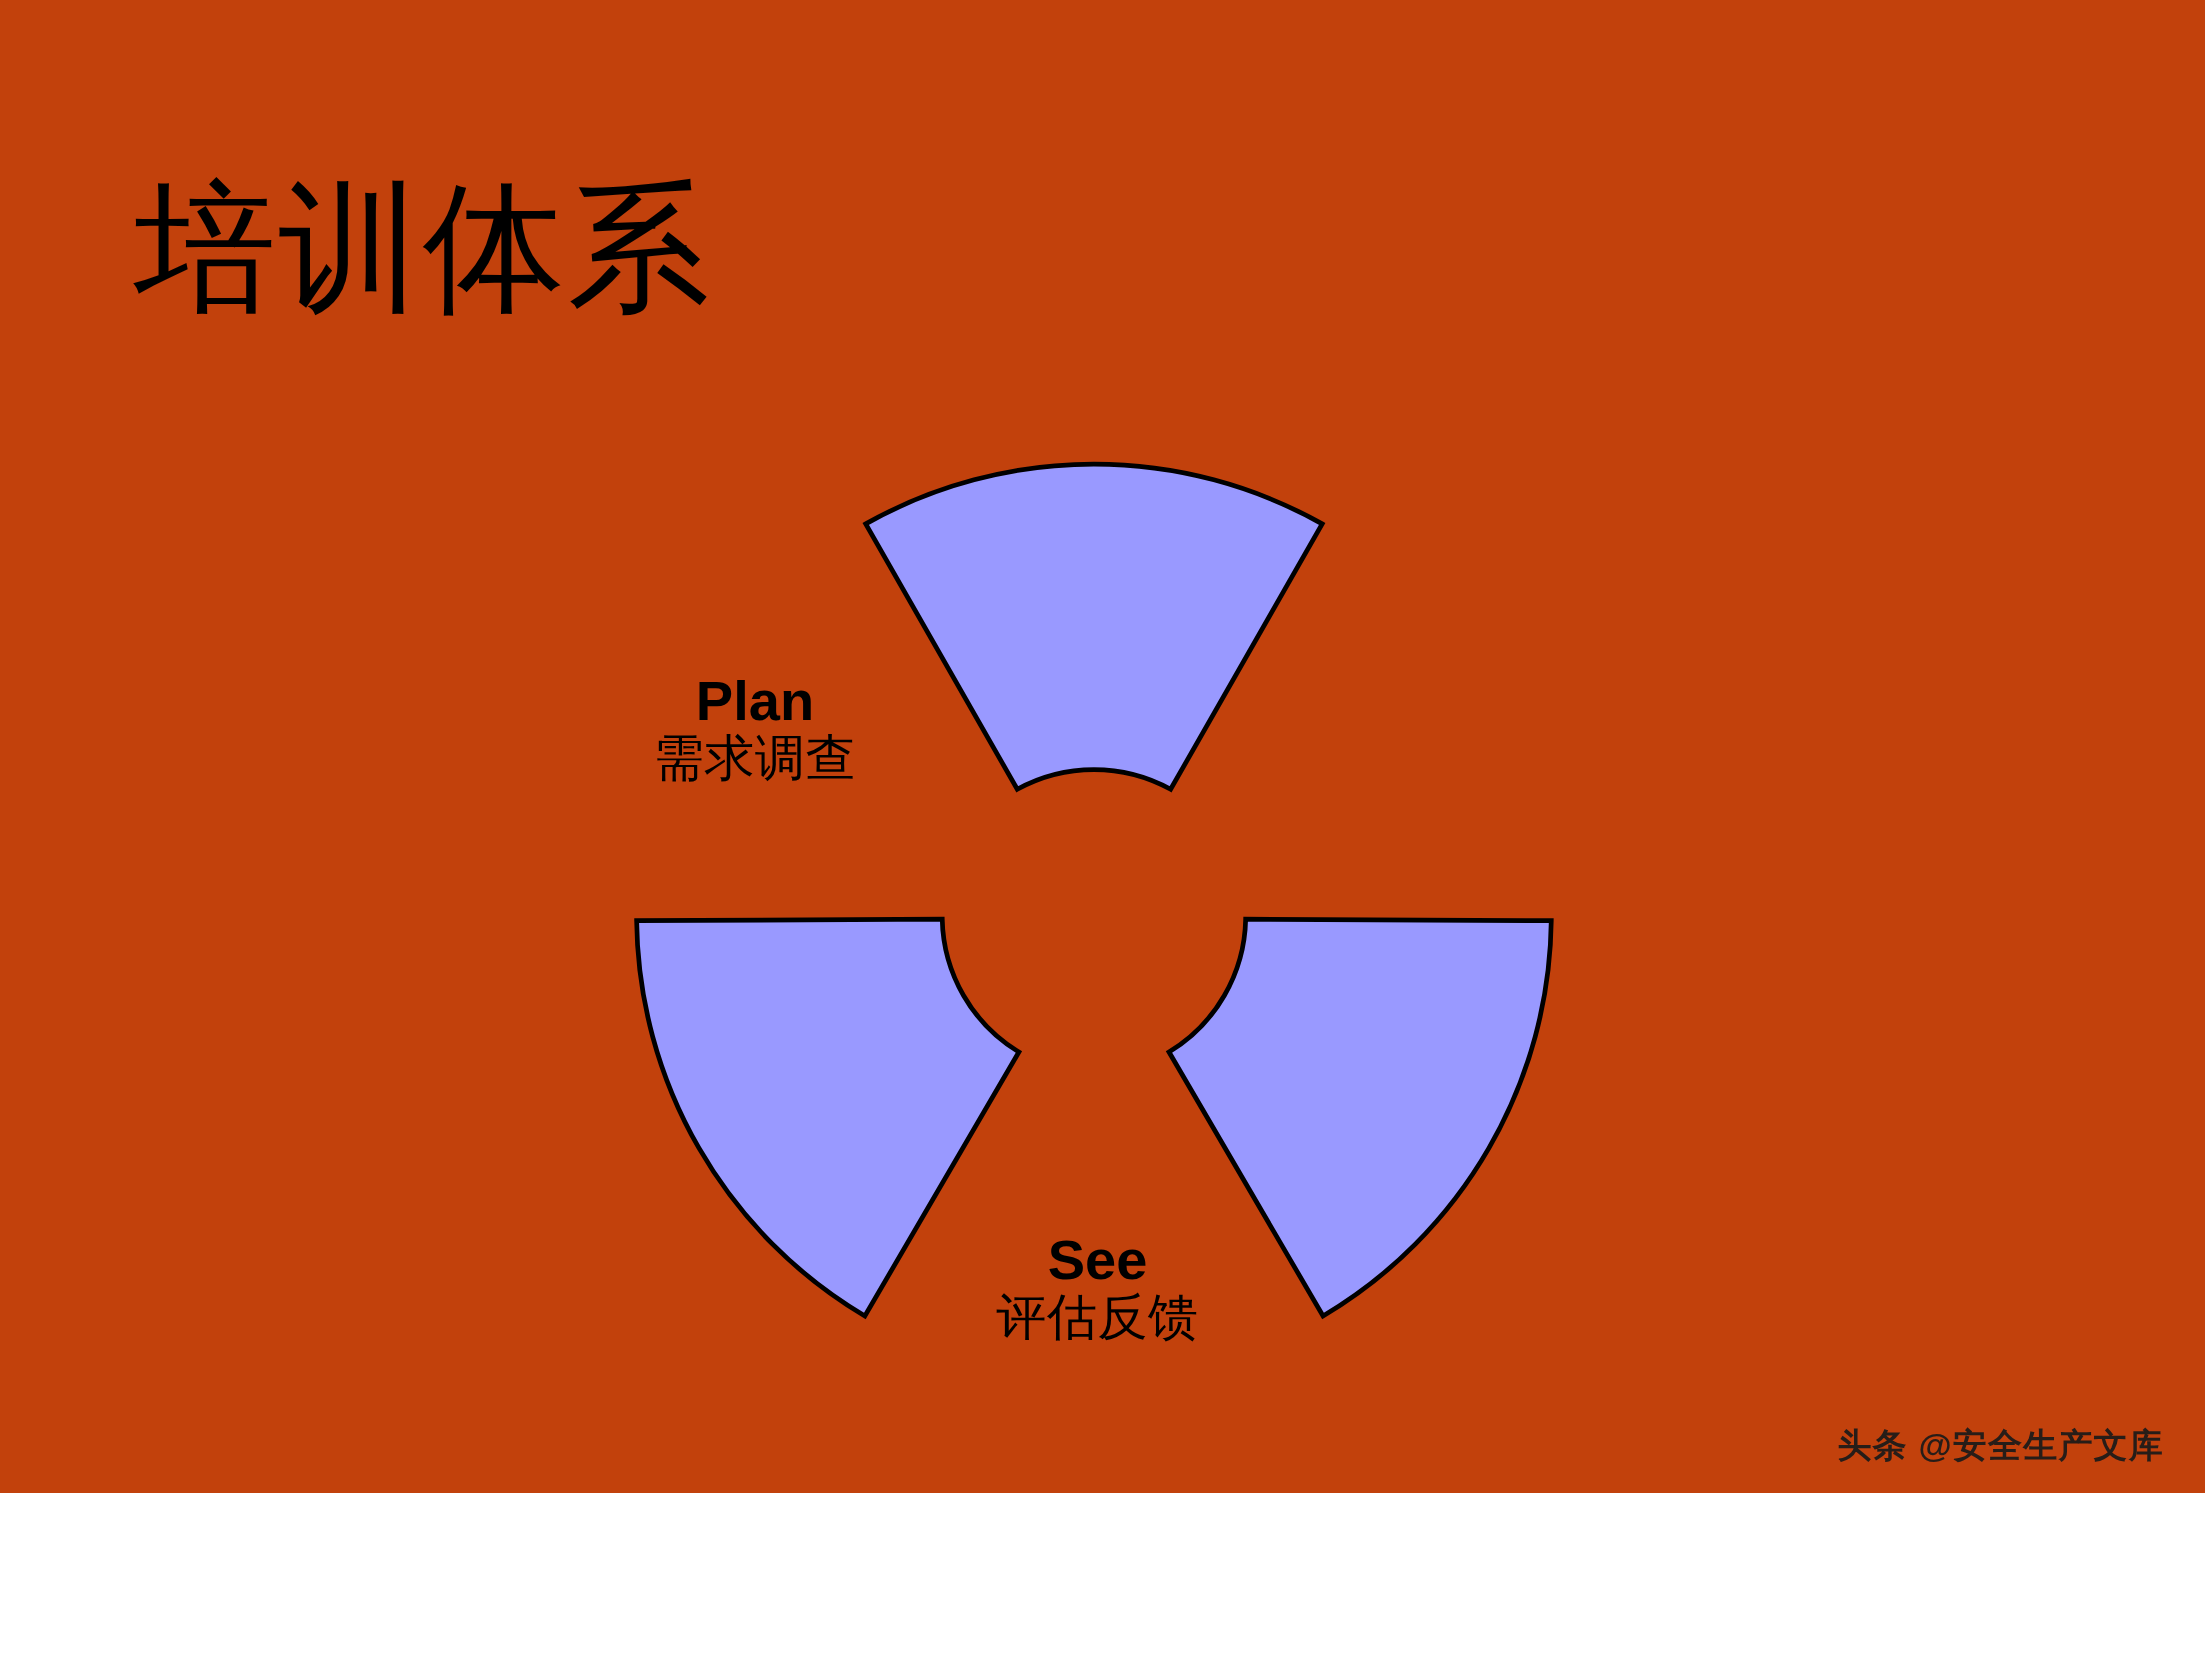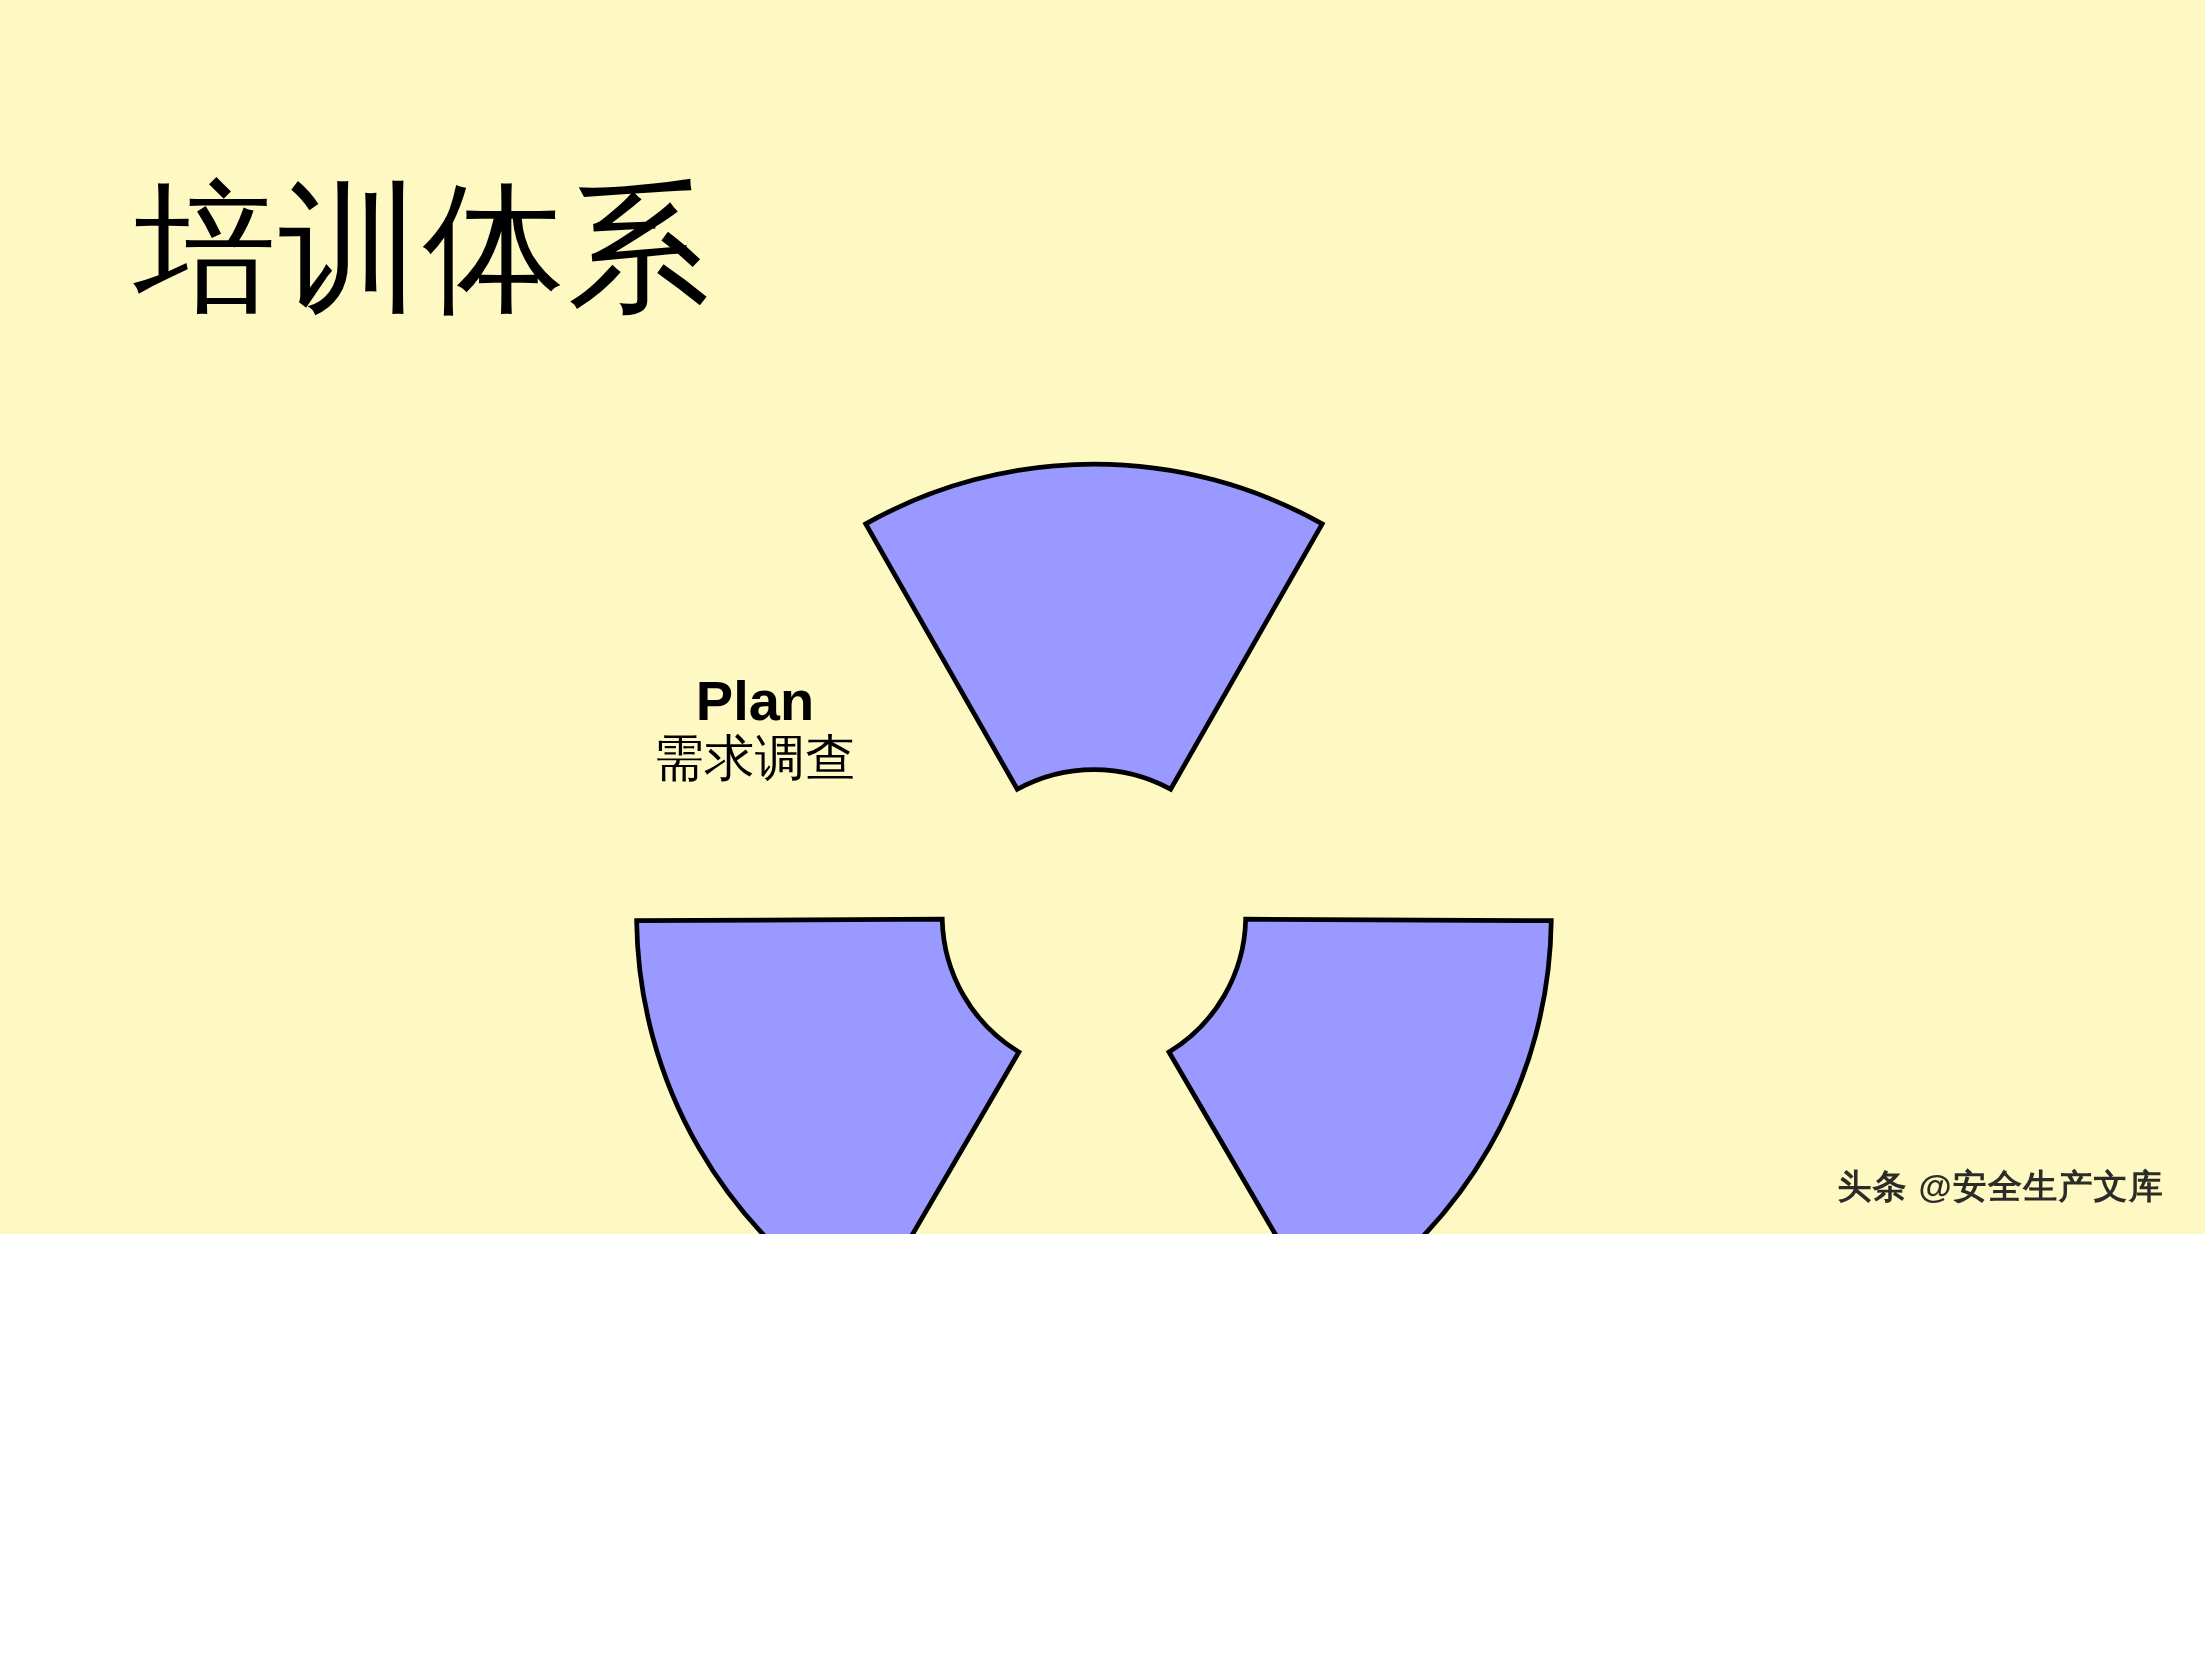--- a/index.html
+++ b/index.html
@@ -3,22 +3,22 @@
 <meta charset="utf-8">
 <style>
   html, body {
     margin: 0;
     padding: 0;
     background: #ffffff;
   }
   #slide {
     position: relative;
     width: 2205px;
-    height: 1234px;
-    background: #fef9c3;
+    height: 1493px;
+    background: #c2410c;
     overflow: hidden;
     font-family: "Liberation Sans", sans-serif;
   }
 
   
   #slide-title {
     position: absolute;
     left: 134px;
     top: 171px;
     font-family: "Liberation Serif", "DejaVu Serif", serif;
@@ -121,17 +121,21 @@
                Z"></path>
     </svg>
   </div>
 
   <div class="cycle-label" id="label-plan">
     <span class="en">Plan</span>
     <span class="zh">需求调查</span>
   </div>
 
 
+  <div class="cycle-label" id="label-see">
+    <span class="en">See</span>
+    <span class="zh">评估反馈</span>
+  </div>
 
   <div id="watermark">头条 @安全生产文库</div>
 
 </div>
 
 
 </body></html>

